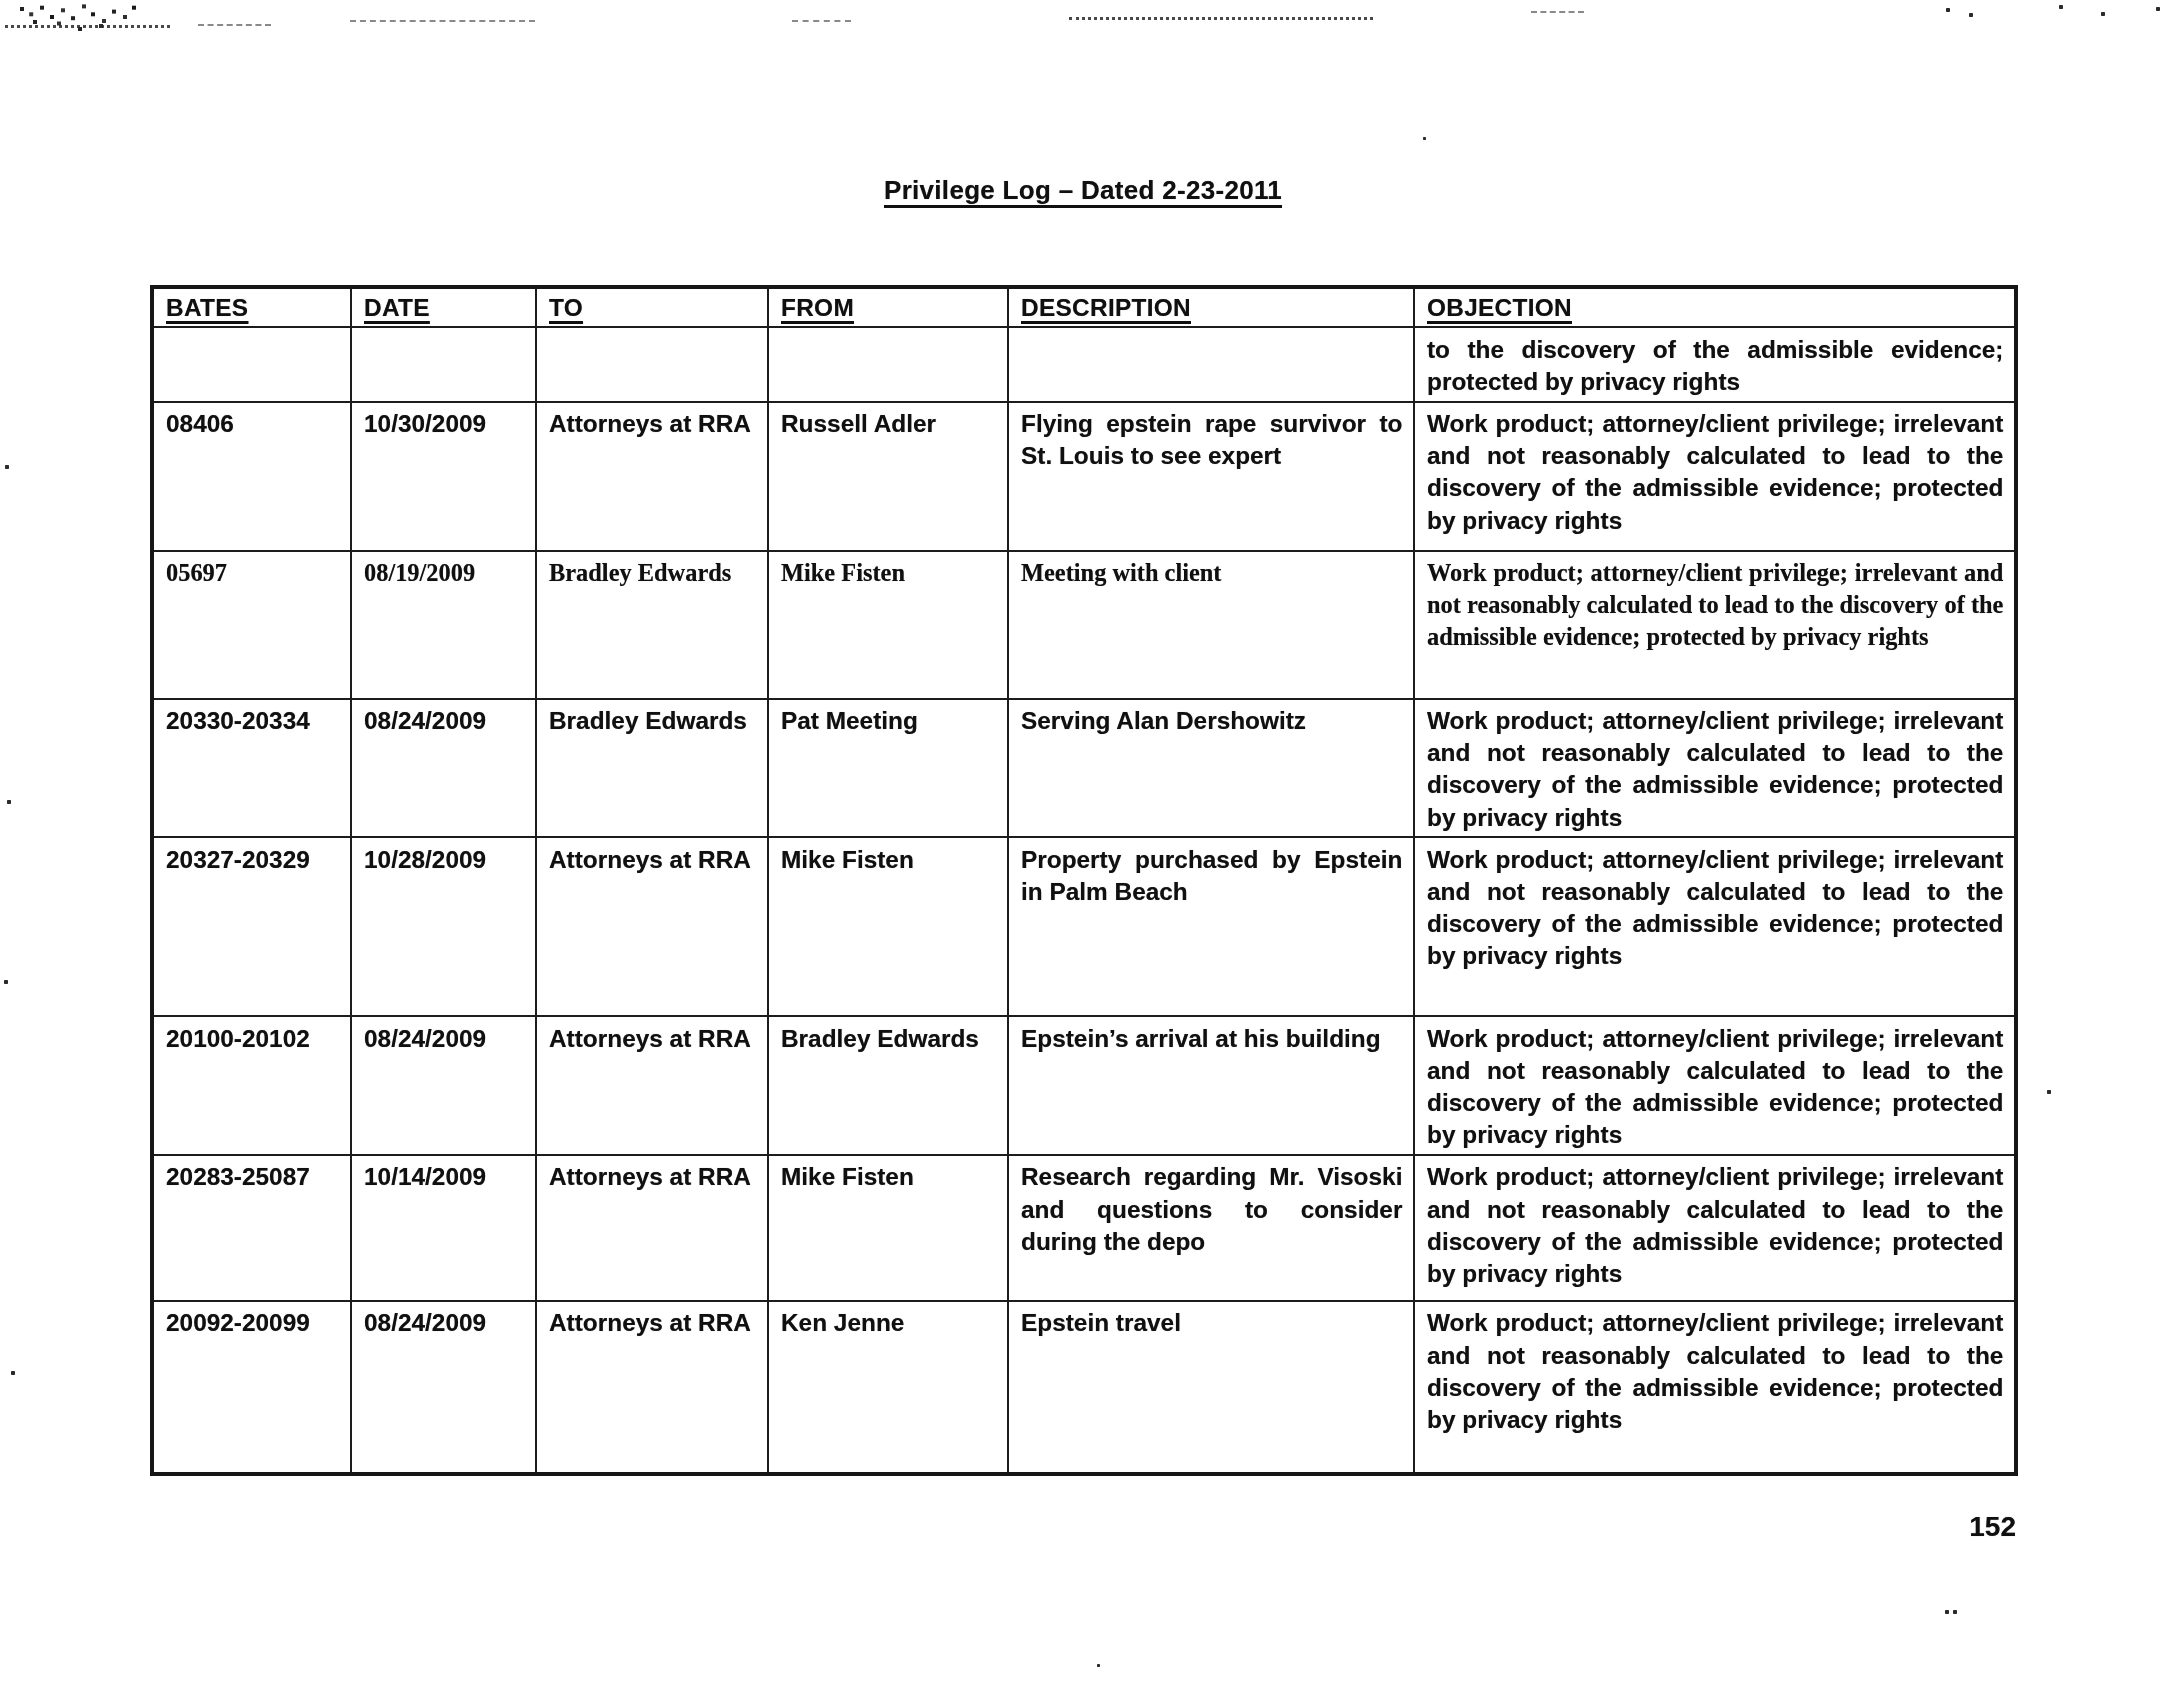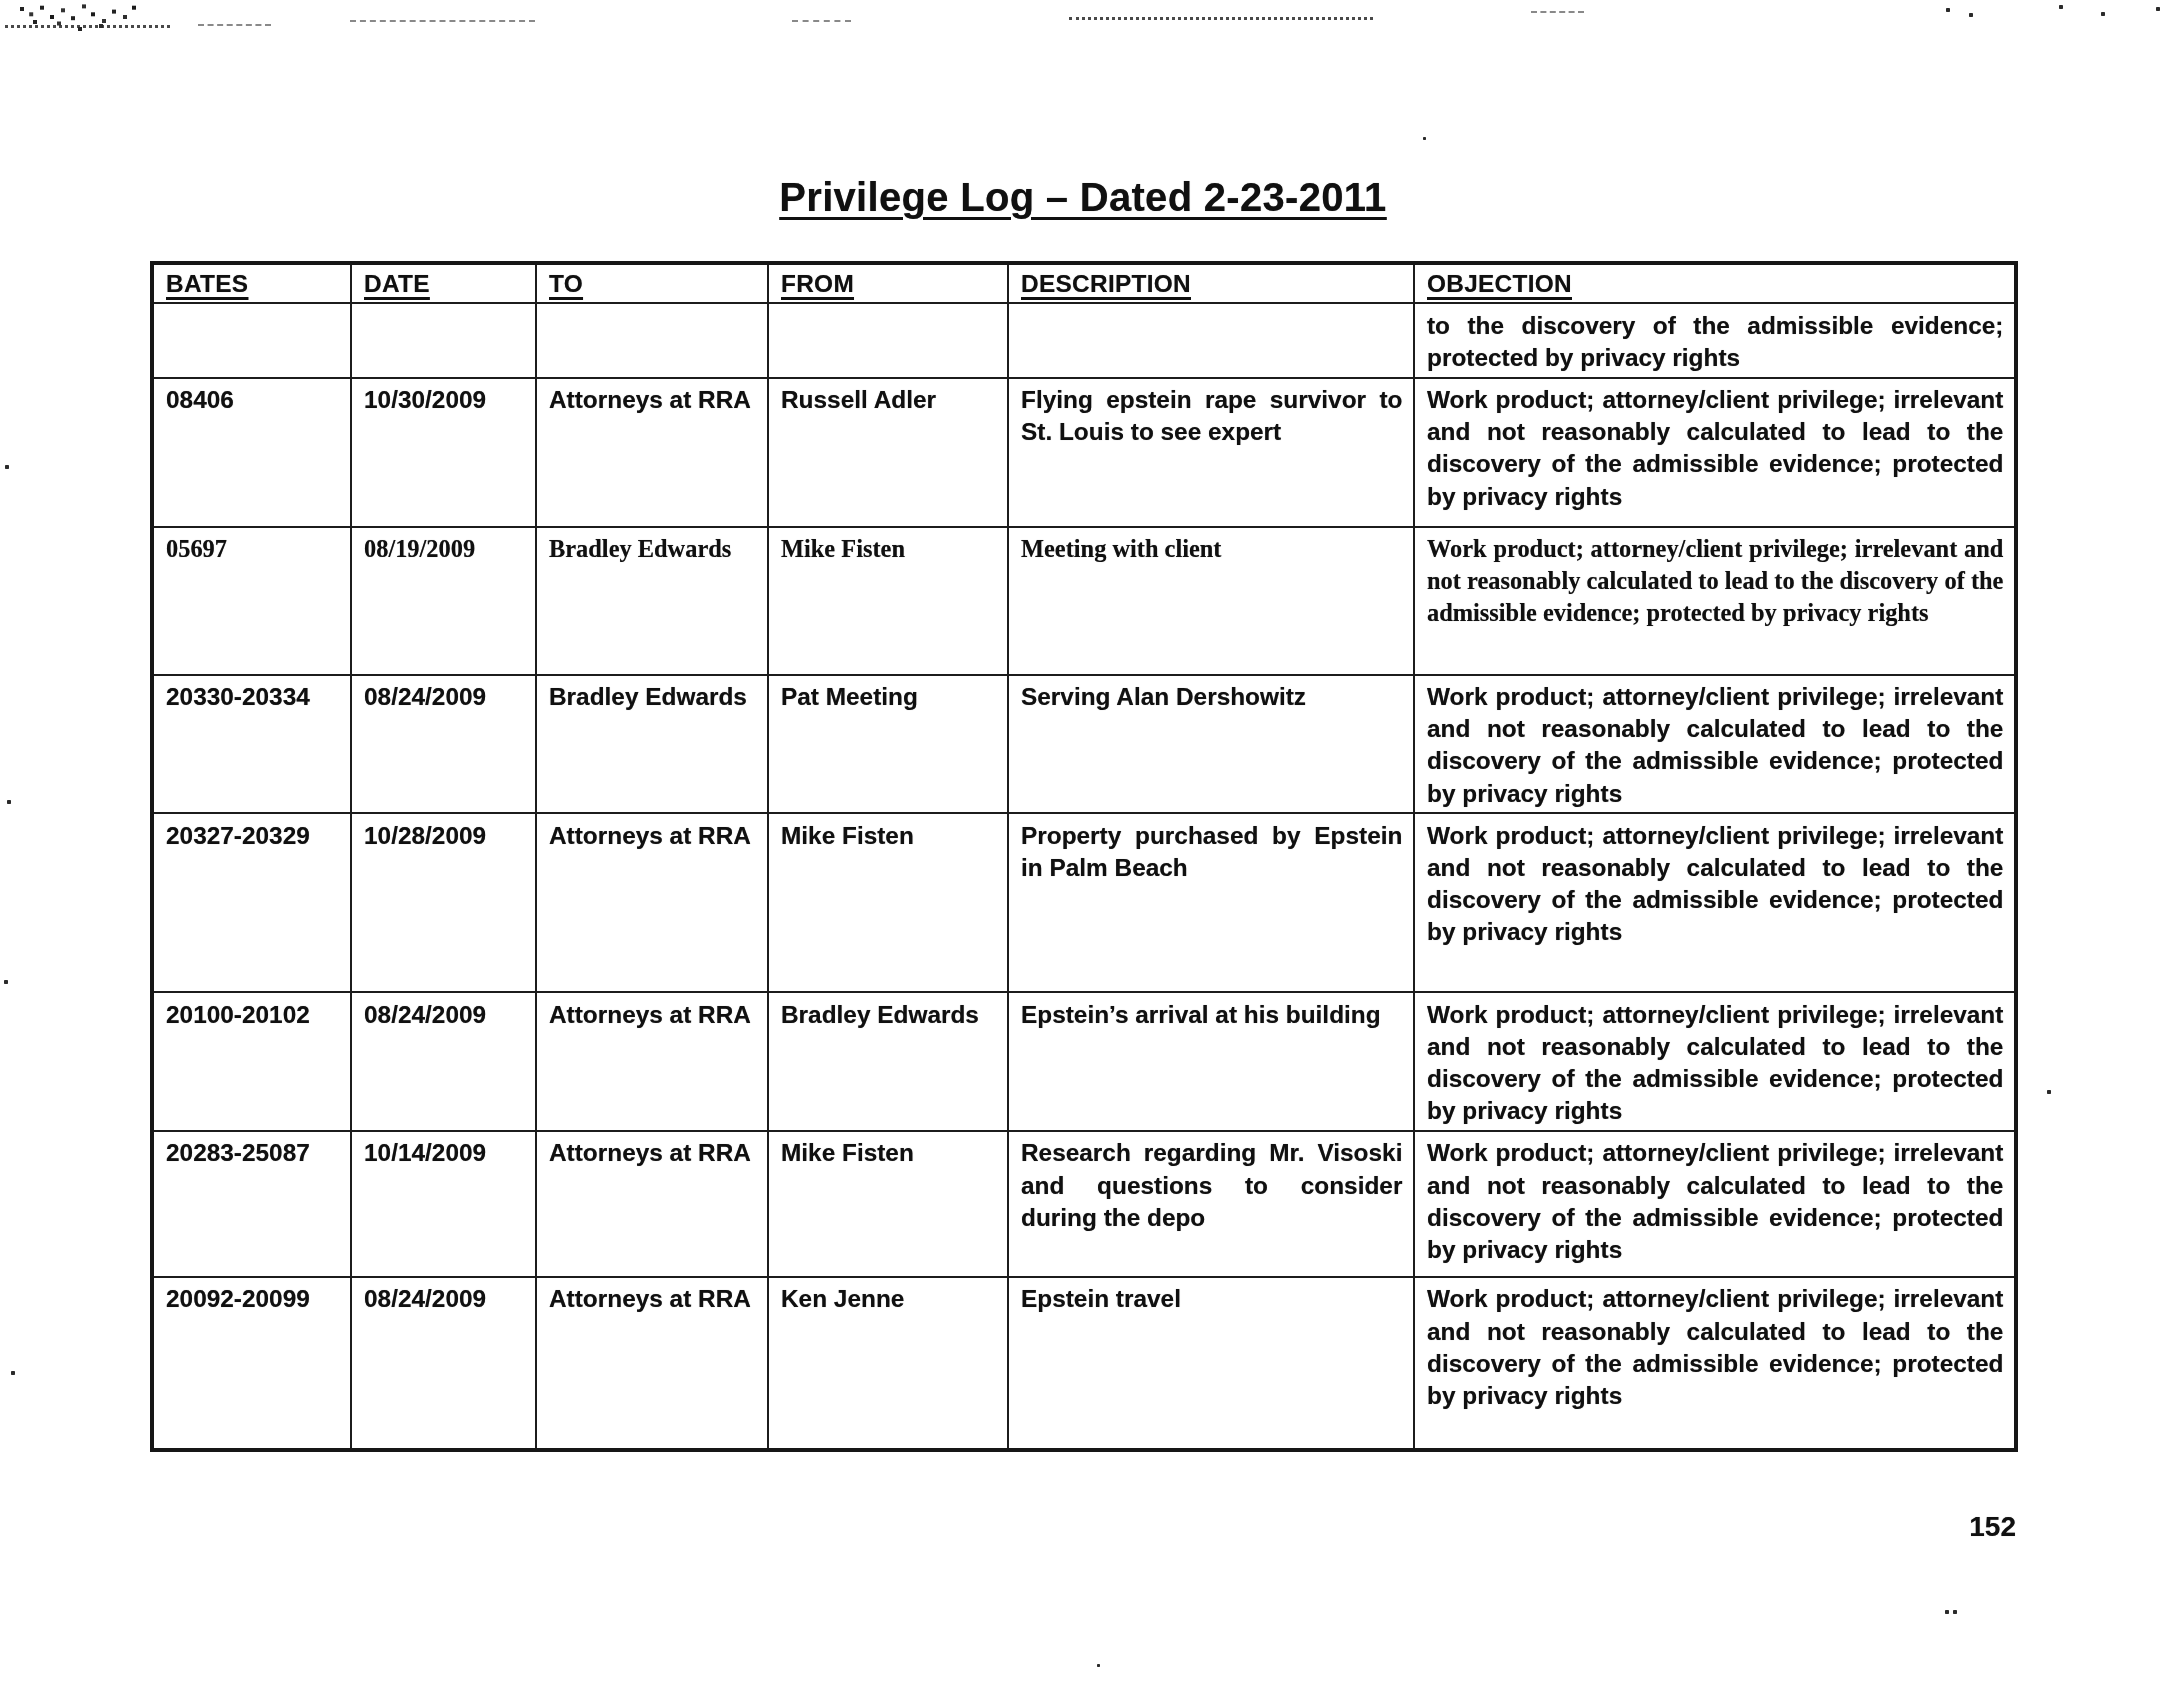--- a/index.html
+++ b/index.html
@@ -18,35 +18,35 @@
   }
   
   .title-block {
     position: absolute;
     left: 150px;
     top: 177px;
     width: 1866px;
     text-align: center;
   }
   .title-line {
-    font-size: 40px;
+    font-size: 26px;
     font-weight: 700;
     line-height: 1.0;
     margin: 0 0 16px 0;
     text-decoration: underline;
     text-decoration-thickness: 3.3px;
     text-underline-offset: 6px;
     letter-spacing: 0.3px;
     text-shadow: 0 0 0.7px rgba(0,0,0,.55);
   }
   
   table.privlog {
     position: absolute;
     left: 150px;
-    top: 261px;
+    top: 285px;
     width: 1867px;
     border-collapse: collapse;
     table-layout: fixed;
     border: 4.6px solid #161616;
   }
   table.privlog th,
   table.privlog td {
     border: 2.6px solid #1c1c1c;
     vertical-align: top;
     padding: 5.3px 10.6px 2.6px 12px;

